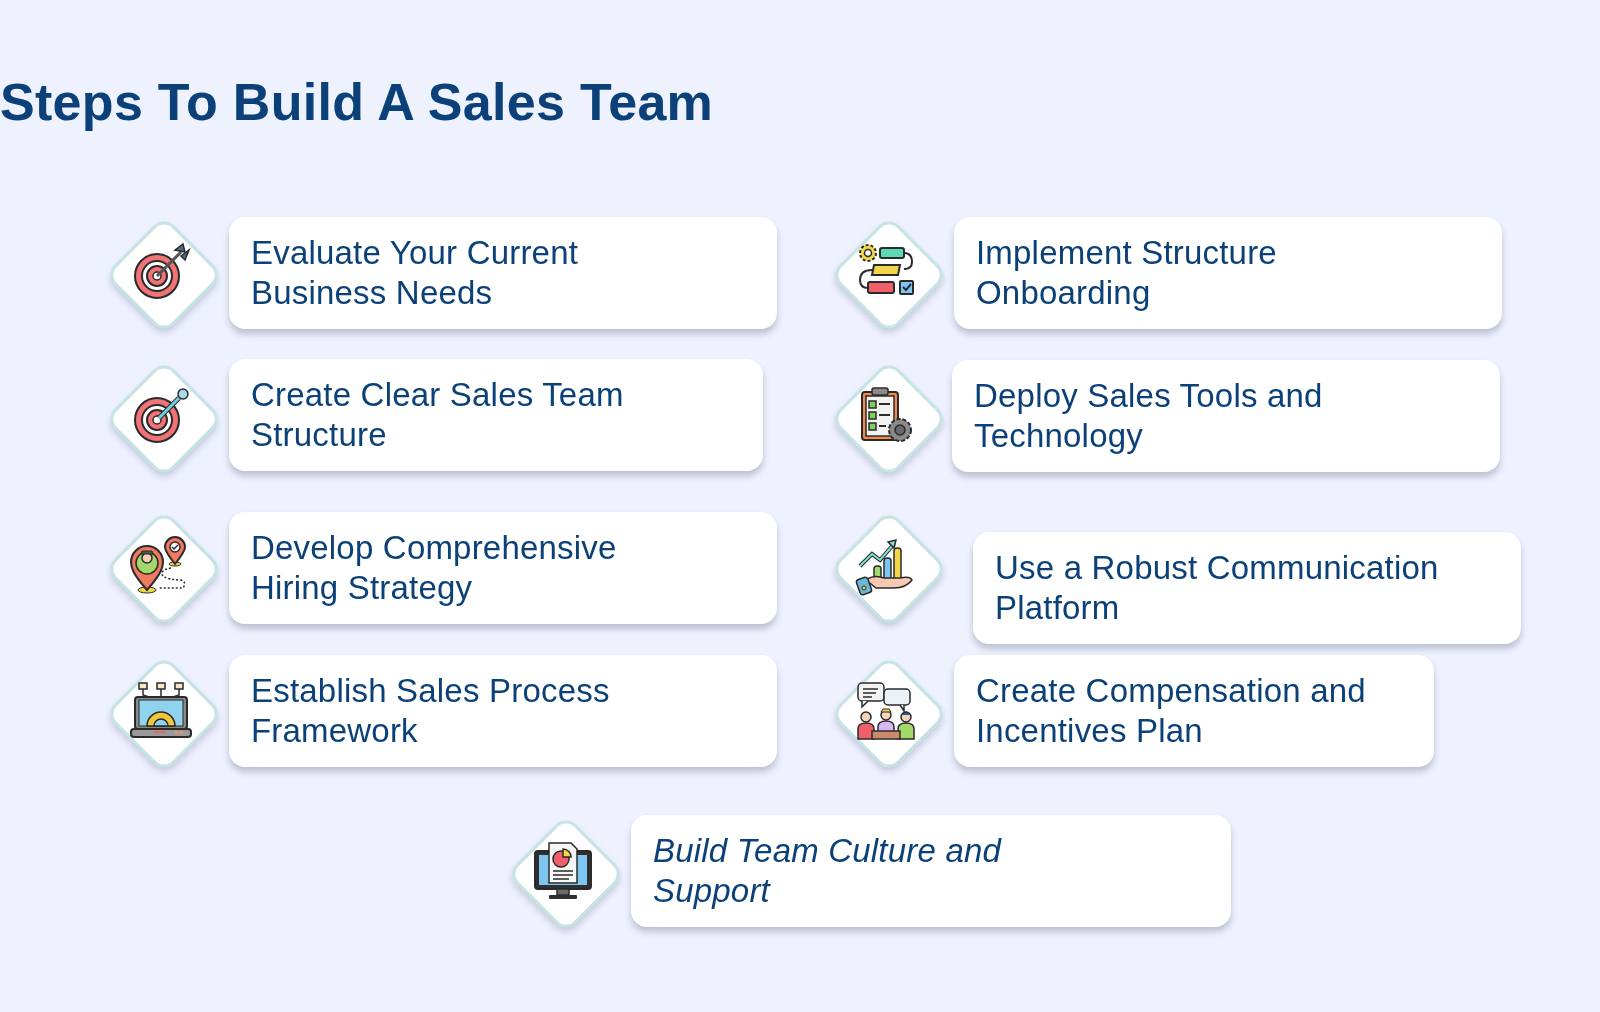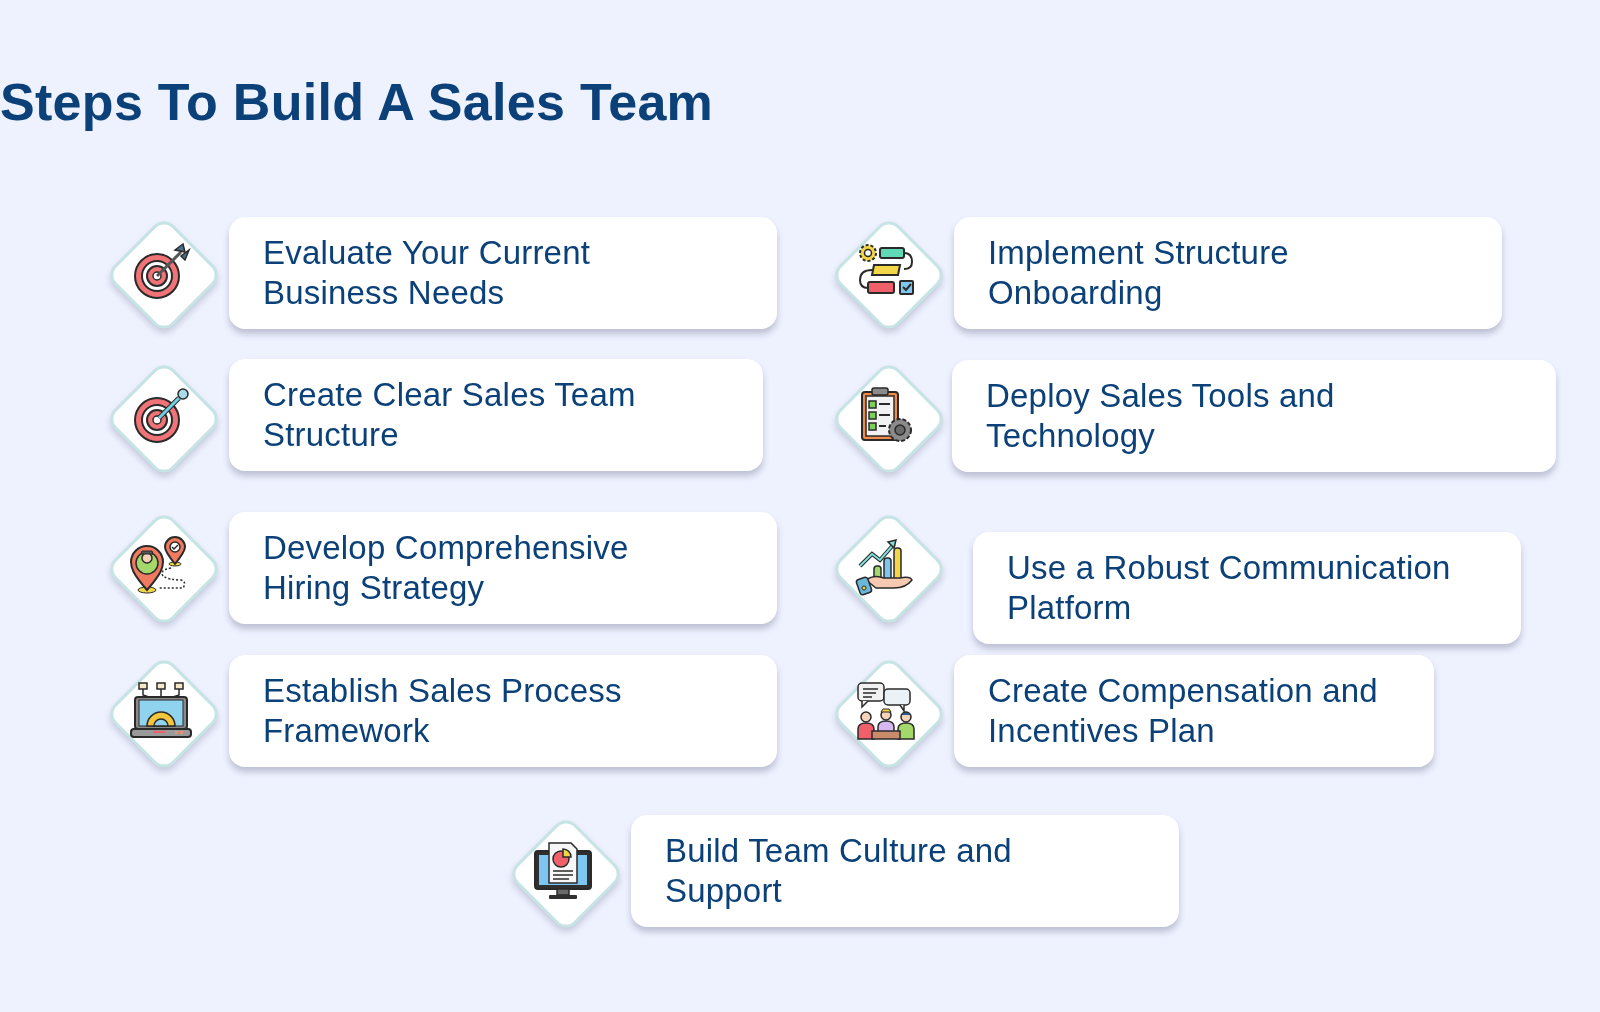--- a/index.html
+++ b/index.html
@@ -19,21 +19,21 @@
   }
   .step { position: absolute; }
   .card {
     position: absolute;
     background: #ffffff;
     border-radius: 16px;
     box-shadow: 0 5px 6px rgba(60, 70, 100, 0.28);
     height: 112px;
     display: flex; align-items: center;
     box-sizing: border-box;
-    padding-left: 34px;
+    padding-left: 22px;
   }
   .card-text {
     font-size: 33px;
     line-height: 40px;
     color: #0b4178;
     white-space: pre-line;
     letter-spacing: 0.2px;
   }
   .diamond-wrap {
     position: absolute;
@@ -112,21 +112,21 @@
       <circle cx="28" cy="36" r="10" fill="#f07377" stroke="#2a2a2a" stroke-width="2"></circle>
       <circle cx="28" cy="36" r="4" fill="#ffffff" stroke="#2a2a2a" stroke-width="1.5"></circle>
       <line x1="30" y1="34" x2="50" y2="14" stroke="#2a2a2a" stroke-width="5"></line>
       <line x1="30" y1="34" x2="50" y2="14" stroke="#6fd0e0" stroke-width="3"></line>
       <circle cx="54" cy="10" r="5" fill="#a8dce8" stroke="#2a2a2a" stroke-width="1.5"></circle>
     </svg>
   </div>
 </div>
 
 <div class="step">
-  <div class="card" style="left:952px; top:360px; width:604px;">
+  <div class="card" style="left:952px; top:360px; width:548px;">
     <span class="card-text">Deploy Sales Tools and
 Technology</span>
   </div>
   <div class="diamond-wrap" style="left:826px; top:356px;">
     <div class="diamond"></div>
     <svg class="icon" viewBox="0 0 64 64">
       <rect x="8" y="8" width="36" height="48" rx="3" fill="#f28a4a" stroke="#2a2a2a" stroke-width="2"></rect>
       <rect x="12" y="12" width="28" height="40" fill="#f2f2f2" stroke="#2a2a2a" stroke-width="1.5"></rect>
       <rect x="18" y="4" width="16" height="7" rx="2" fill="#8a8a8a" stroke="#2a2a2a" stroke-width="1.5"></rect>
       <rect x="15" y="17" width="7" height="7" fill="#7ccf5a" stroke="#2a2a2a" stroke-width="1.5"></rect>
@@ -230,21 +230,21 @@
       <path d="M24 54 L24 48 Q24 42 32 42 Q40 42 40 48 L40 54 Z" fill="#d7b8f0" stroke="#2a2a2a" stroke-width="1.5"></path>
       <circle cx="52" cy="38" r="5" fill="#f5d3b8" stroke="#2a2a2a" stroke-width="1.5"></circle>
       <path d="M47 36 Q52 30 57 36" fill="#2f5a8a" stroke="#2a2a2a" stroke-width="1"></path>
       <path d="M44 60 L44 50 Q44 44 52 44 Q60 44 60 50 L60 60 Z" fill="#a3d86a" stroke="#2a2a2a" stroke-width="1.5"></path>
       <rect x="18" y="52" width="28" height="8" fill="#c98b6b" stroke="#2a2a2a" stroke-width="1.5"></rect>
     </svg>
   </div>
 </div>
 
 <div class="step">
-  <div class="card" style="left:631px; top:815px; width:548px;">
+  <div class="card" style="left:631px; top:815px; width:600px;font-style:italic;">
     <span class="card-text">Build Team Culture and
 Support</span>
   </div>
   <div class="diamond-wrap" style="left:503px; top:811px;">
     <div class="diamond"></div>
     <svg class="icon" viewBox="0 0 64 64">
       <rect x="4" y="12" width="56" height="38" rx="3" fill="#2f2f2f" stroke="#2a2a2a" stroke-width="2"></rect>
       <rect x="8" y="16" width="48" height="30" fill="#7ec6f2"></rect>
       <rect x="26" y="50" width="12" height="6" fill="#6a6a6a" stroke="#2a2a2a" stroke-width="1.5"></rect>
       <rect x="18" y="56" width="28" height="4" rx="1" fill="#2f2f2f"></rect>

